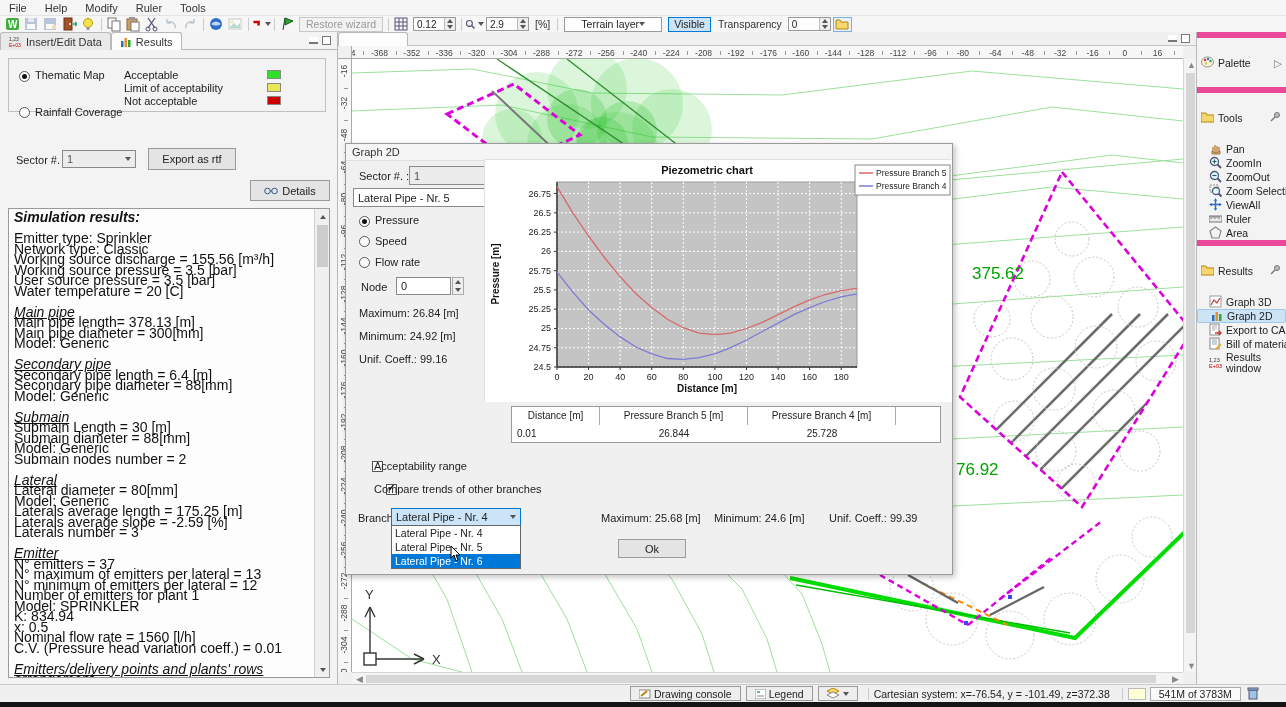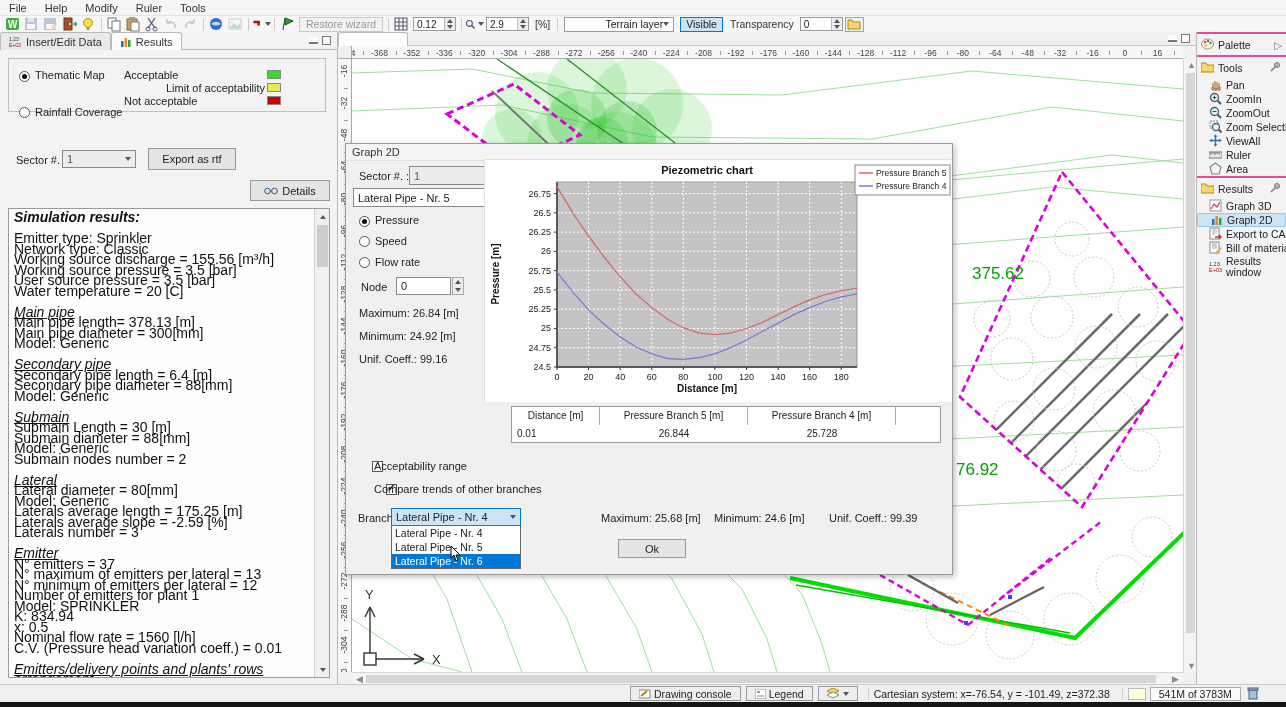--- a/index.html
+++ b/index.html
@@ -15,21 +15,21 @@
   .tb-icon { width:19px; height:15px; display:inline-flex; align-items:center; justify-content:center; }
   .tb-icon.disabled { opacity:.35; }
   .tb-sep { width:1px; height:13px; background:#ccc; margin:0 3px; }
   .tb-spin { display:inline-flex; height:14px; border:1px solid #9a9a9a; background:#fff; align-items:center; margin:0 2px; }
   .tb-spin .val { width:30px; padding-left:3px; font-size:10px; }
   .spin-btns { width:11px; height:100%; border-left:1px solid #bbb; display:flex; flex-direction:column; align-items:center; justify-content:space-around; background:#eee; }
   .tri-up { width:0; height:0; border-left:3px solid transparent; border-right:3px solid transparent; border-bottom:4px solid #555; }
   .tri-down { width:0; height:0; border-left:3px solid transparent; border-right:3px solid transparent; border-top:4px solid #555; }
   .tb-label { font-size:10.5px; color:#333; margin:0 4px; }
   .tb-btn { font-size:10.5px; color:#999; border:1px solid #c8c8c8; background:#f2f2f2; height:15px; padding:0 6px; margin:0 2px; }
-  .tb-select { display:inline-flex; width:110px; height:15px; border:1px solid #9a9a9a; background:#fff; align-items:center; justify-content:flex-end; padding:0 4px; font-size:10.5px; margin:0 3px; }
+  .tb-select { display:inline-flex; width:98px; height:15px; border:1px solid #9a9a9a; background:#fff; align-items:center; justify-content:center; padding:0 4px; font-size:10.5px; margin:0 3px; }
   .tb-toggle { height:15px; border:1px solid #0078d7; background:#cce4f7; font-size:10.5px; padding:0 5px; display:inline-flex; align-items:center; margin:0 3px; }
   .chev { width:0; height:0; border-left:3px solid transparent; border-right:3px solid transparent; border-top:4px solid #555; }
 
   
   #leftpanel { position:absolute; left:0; top:32px; width:338px; height:652px; background:#f3f3f3; border-right:1px solid #b9b9b9; }
   .tabbar { position:absolute; left:0; top:0; width:100%; height:18px; border-bottom:1px solid #b9b9b9; display:flex; }
   .tab { display:flex; align-items:center; gap:4px; padding:0 8px; height:18px; border:1px solid #b9b9b9; border-bottom:none; border-radius:3px 3px 0 0; background:#e9e9e9; color:#333; font-size:11px; }
   .tab.active { background:#fdfdfd; }
   .winbtns { margin-left:auto; display:flex; gap:4px; align-items:center; padding-right:6px; }
   .wb { width:9px; height:9px; border:1px solid #777; position:relative; background:#fdfdfd; }
@@ -60,21 +60,21 @@
   .rlab { position:absolute; font-size:8.5px; color:#444; white-space:nowrap; }
   .rtick { position:absolute; background:#999; }
   #rulercorner { position:absolute; left:0; top:14px; width:14px; height:13px; background:#f0f0f0; border-right:1px solid #aaa; border-bottom:1px solid #aaa; }
   #mapwrap { position:absolute; left:14px; top:27px; width:831px; height:613px; background:#fff; overflow:hidden; }
   #hscroll { position:absolute; left:14px; top:640px; width:831px; height:12px; background:#f4f4f4; border-top:1px solid #d5d5d5; }
   #vscroll2 { position:absolute; left:845px; top:27px; width:13px; height:613px; background:#f4f4f4; border-left:1px solid #d5d5d5; }
   .scroll-arrow { color:#888; font-size:9px; line-height:12px; position:absolute; }
 
   
   #rightpanel { position:absolute; left:1196px; top:32px; width:90px; height:652px; background:#f3f3f3; border-left:1px solid #b9b9b9; font-size:10.5px; }
-  .rp-header { display:flex; align-items:center; gap:4px; padding:3px 4px; border-top:2px solid #ec4899; }
+  .rp-header { display:flex; align-items:center; gap:4px; padding:17px 4px; border-top:6px solid #ec4899; }
   .rp-item { display:flex; align-items:center; gap:4px; padding:1px 2px 1px 12px; height:14px; white-space:nowrap; }
   .rp-item.selected { background:#cde4f7; border:1px solid #9ec7e8; border-radius:2px; }
   .rp-spacer { flex:1; }
 
   
   #dialog { position:absolute; left:345px; top:143px; width:608px; height:432px; background:#f0f0f0; border:1px solid #9b9b9b; box-shadow:2px 2px 6px rgba(0,0,0,.25); }
   #dlg-title { position:absolute; left:0; top:0; width:100%; height:17px; font-size:11px; color:#333; padding:2px 6px; border-bottom:1px solid #e0e0e0; background:#f5f5f5; }
   .dlg-text { position:absolute; font-size:11px; color:#222; }
   .cb { width:11px; height:11px; border:1px solid #555; background:#fff; display:inline-block; vertical-align:-2px; position:relative; }
   .cb.checked::after { content:"✔"; position:absolute; left:0px; top:-3px; font-size:10px; color:#111; }
@@ -275,21 +275,21 @@
         <div class="wb"></div>
       </div>
     </div>
 
     <div class="groupbox">
       <span class="radio sel abs" style="left:10px;top:11px"></span>
       <span class="abs" style="left:26px;top:10px">Thematic Map</span>
       <div id="thematic-legend">
           <span class="legend-row" style="left: 115px; top: 10px;">Acceptable</span>
           <span class="swatch" style="left: 258px; top: 11px; background: rgb(44, 224, 44);"></span>
-          <span class="legend-row" style="left: 115px; top: 23px; margin-left: 42px;">Limit of acceptability</span>
+          <span class="legend-row" style="left: 115px; top: 23px;">Limit of acceptability</span>
           <span class="swatch" style="left: 258px; top: 24px; background: rgb(232, 232, 85);"></span>
           <span class="legend-row" style="left: 115px; top: 36px;">Not acceptable</span>
           <span class="swatch" style="left: 258px; top: 37px; background: rgb(204, 0, 0);"></span>
         </div>
       <span class="radio abs" style="left:10px;top:48px"></span>
       <span class="abs" style="left:26px;top:47px">Rainfall Coverage</span>
     </div>
 
     <span class="abs" style="left:16px;top:122px">Sector #. :</span>
     <div class="combo gray abs" style="left:62px;top:118px;width:74px;height:18px">

